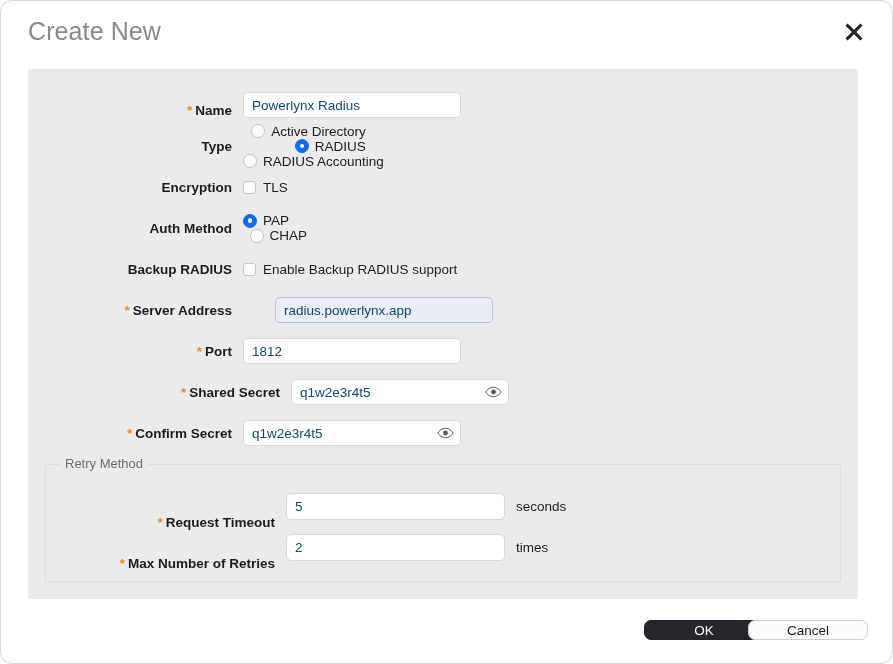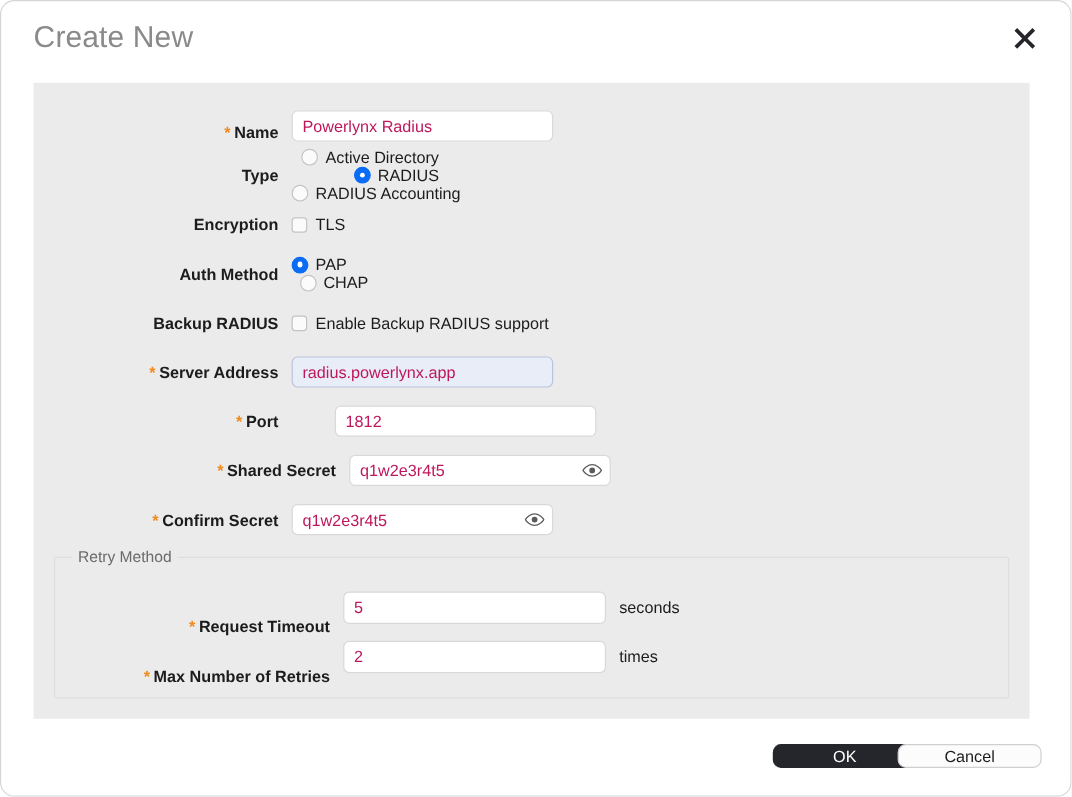--- a/index.html
+++ b/index.html
@@ -106,21 +106,21 @@
   
   .text-input {
     box-sizing: border-box;
     height: 26px;
     width: 218px;
     background: #ffffff;
     border: 1px solid #d9d9d9;
     border-radius: 5px;
     font-family: "Liberation Sans", sans-serif;
     font-size: 13.5px;
-    color: #be185d;
+    color: #0c4a6e;
     padding: 0 8px;
     outline: none;
   }
   .text-input.focused {
     background: #e9edf8;
     border: 1px solid #b9c3dd;
   }
   .text-input::placeholder { color: #9a9a9a; }
 
   .input-wrap {
@@ -356,30 +356,30 @@
         <span>Backup RADIUS</span>
       </div>
       <div class="row-control">
         <label class="opt">
           <span class="checkbox"></span>
           <span class="opt-label">Enable Backup RADIUS support</span>
         </label>
       </div>
     </div>
 
-    <div class="form-row" style="top:228px;">
+    <div class="form-row" style="top:228px;gap:32px;">
       <div class="row-label">
         <span class="req-star">*</span><span>Server Address</span>
       </div>
       <div class="row-control">
         <input class="text-input focused" type="text" value="radius.powerlynx.app" style="">
       </div>
     </div>
 
-    <div class="form-row" style="top:269px;gap:36px;">
+    <div class="form-row" style="top:269px;">
       <div class="row-label">
         <span class="req-star">*</span><span>Port</span>
       </div>
       <div class="row-control">
         <input class="text-input" type="text" value="1812" style="">
       </div>
     </div>
 
     <div class="form-row" style="top:310px;padding-left:48px;">
       <div class="row-label">

